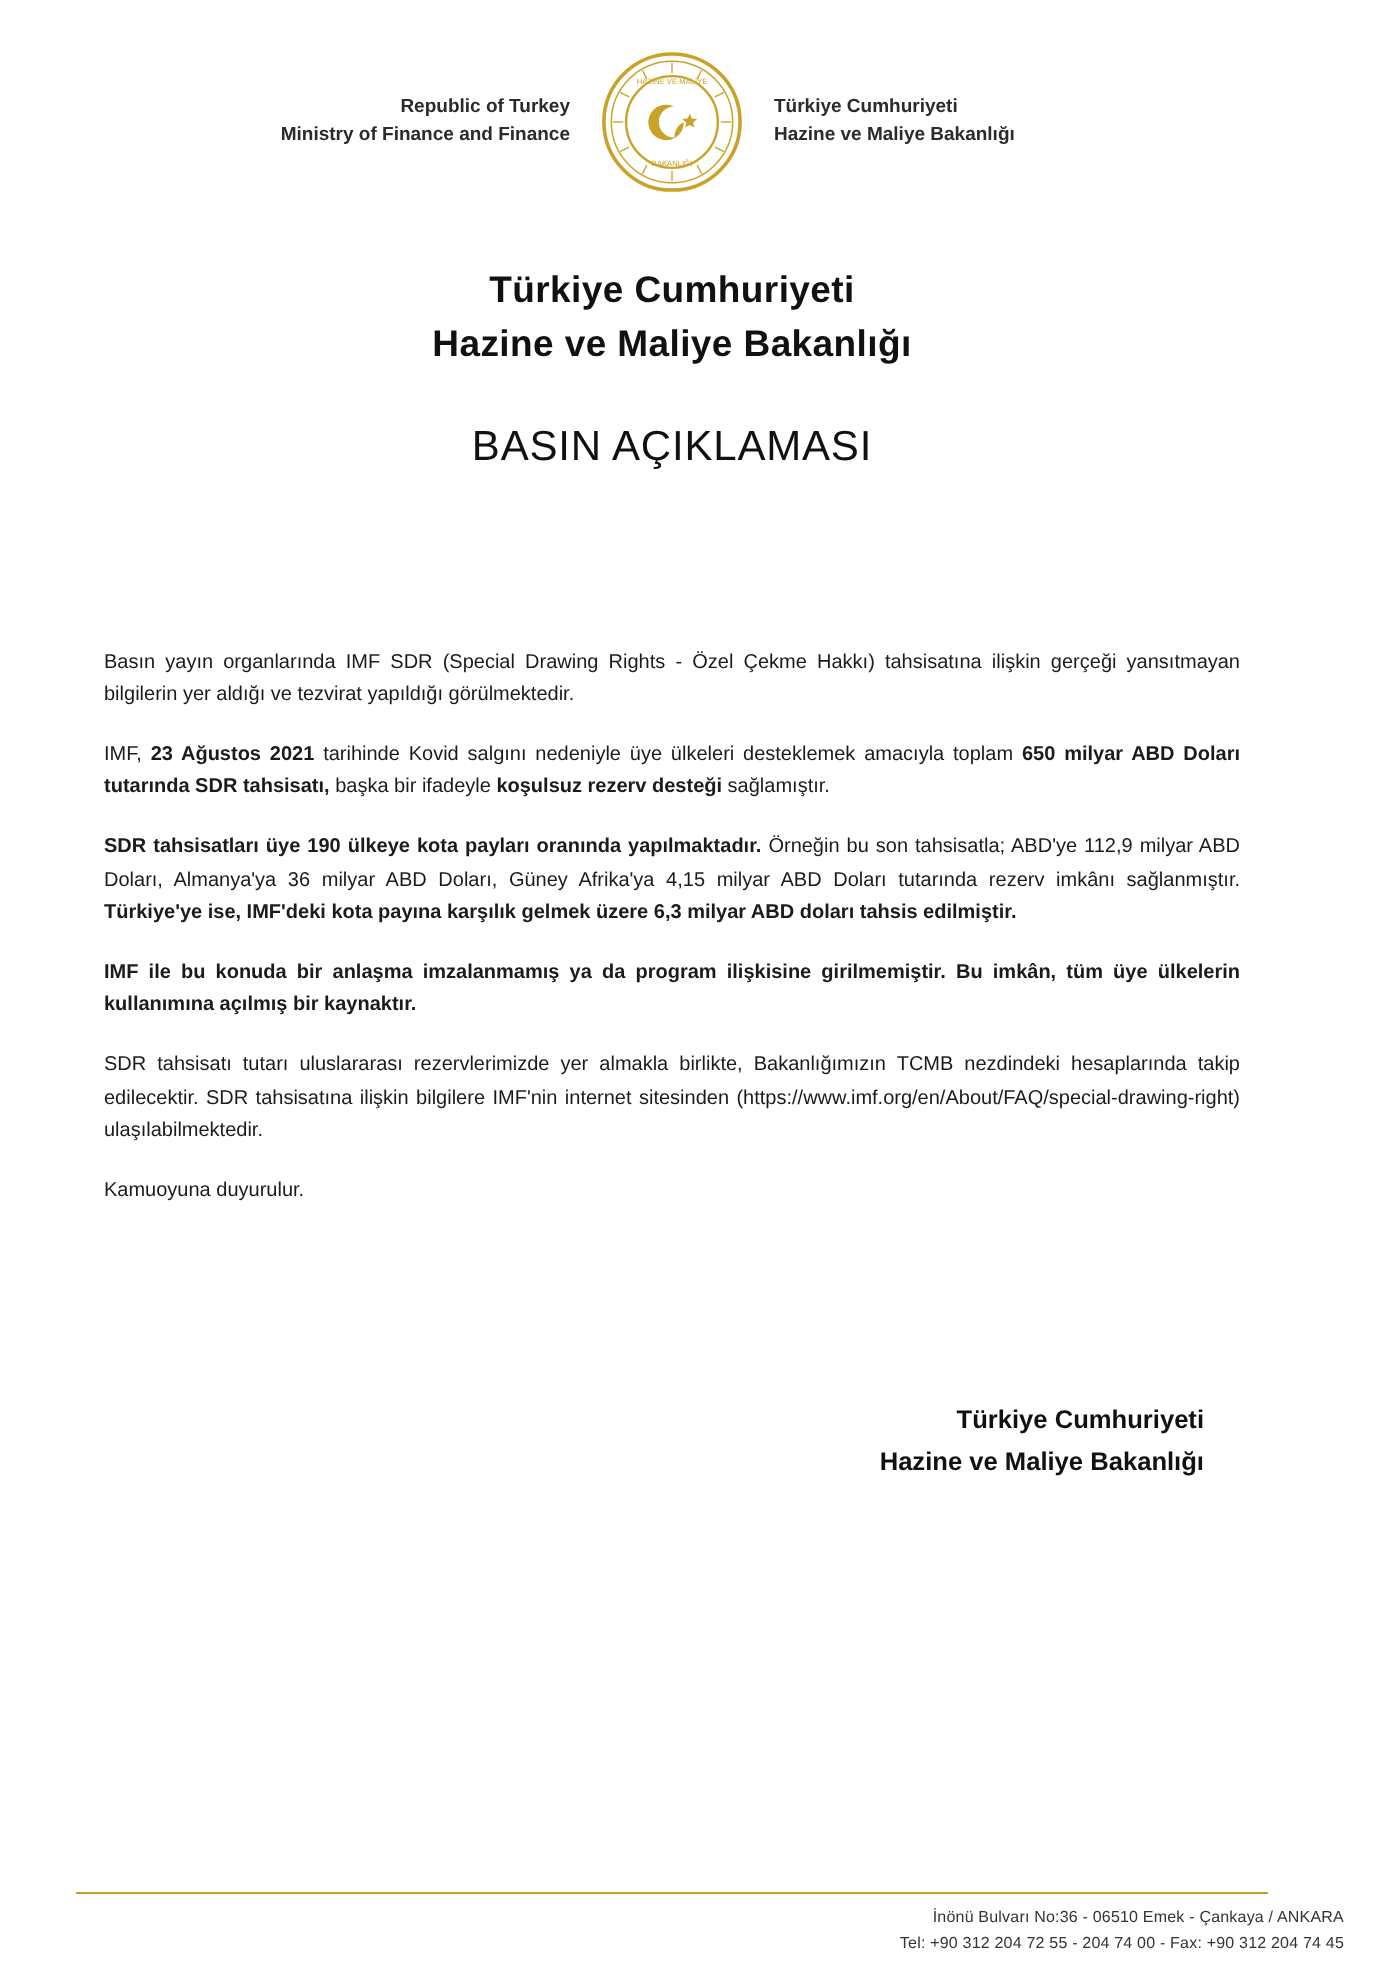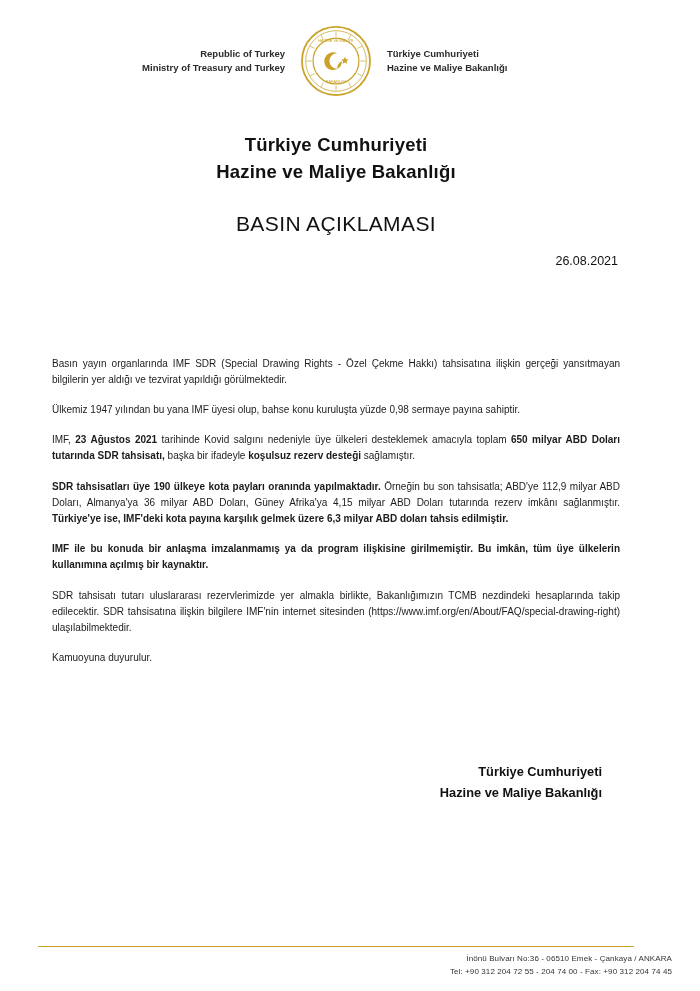--- a/index.html
+++ b/index.html
@@ -132,21 +132,21 @@
   }
 </style>
 </head>
 <body>
 
 <div class="page">
 
   <div class="header">
     <div class="header-left">
       <div>Republic of Turkey</div>
-      <div>Ministry of Treasury and Turkey</div>
+      <div>Ministry of Finance and Finance</div>
     </div>
 
     <div class="emblem">
       <svg viewBox="0 0 100 100" width="74" height="74" aria-hidden="true">
         <defs>
           <path id="circPathTop" d="M 50,50 m 0,-39 a 39,39 0 1,1 -0.1,0" fill="none"></path>
         </defs>
         <circle cx="50" cy="50" r="46" fill="none" stroke="#c9a227" stroke-width="2.4"></circle>
         <circle cx="50" cy="50" r="41" fill="none" stroke="#c9a227" stroke-width="1"></circle>
         <circle cx="50" cy="50" r="31" fill="none" stroke="#c9a227" stroke-width="1.6"></circle>
@@ -180,27 +180,25 @@
     </div>
   </div>
 
   <div class="titles">
     <div class="title-line">Türkiye Cumhuriyeti</div>
     <div class="title-line">Hazine ve Maliye Bakanlığı</div>
   </div>
 
   <div class="subtitle">BASIN AÇIKLAMASI</div>
 
-  <div class="docdate">26.08.2021</div>
 
   <div class="body-text">
 
     <p class="para">Basın yayın organlarında IMF SDR (Special Drawing Rights - Özel Çekme Hakkı) tahsisatına ilişkin gerçeği yansıtmayan bilgilerin yer aldığı ve tezvirat yapıldığı görülmektedir.</p>
 
-    <p class="para">Ülkemiz 1947 yılından bu yana IMF üyesi olup, bahse konu kuruluşta yüzde 0,98 sermaye payına sahiptir.</p>
 
     <p class="para">
       <span>IMF, </span><b>23 Ağustos 2021</b><span> tarihinde Kovid salgını nedeniyle üye ülkeleri desteklemek amacıyla toplam </span><b>650 milyar ABD Doları tutarında SDR tahsisatı,</b><span> başka bir ifadeyle </span><b>koşulsuz rezerv desteği</b><span> sağlamıştır.</span>
     </p>
 
     <p class="para">
       <b>SDR tahsisatları üye 190 ülkeye kota payları oranında yapılmaktadır.</b><span> Örneğin bu son tahsisatla; ABD'ye 112,9 milyar ABD Doları, Almanya'ya 36 milyar ABD Doları, Güney Afrika'ya 4,15 milyar ABD Doları tutarında rezerv imkânı sağlanmıştır. </span><b>Türkiye'ye ise, IMF'deki kota payına karşılık gelmek üzere 6,3 milyar ABD doları tahsis edilmiştir.</b>
     </p>
 
     <p class="para">

